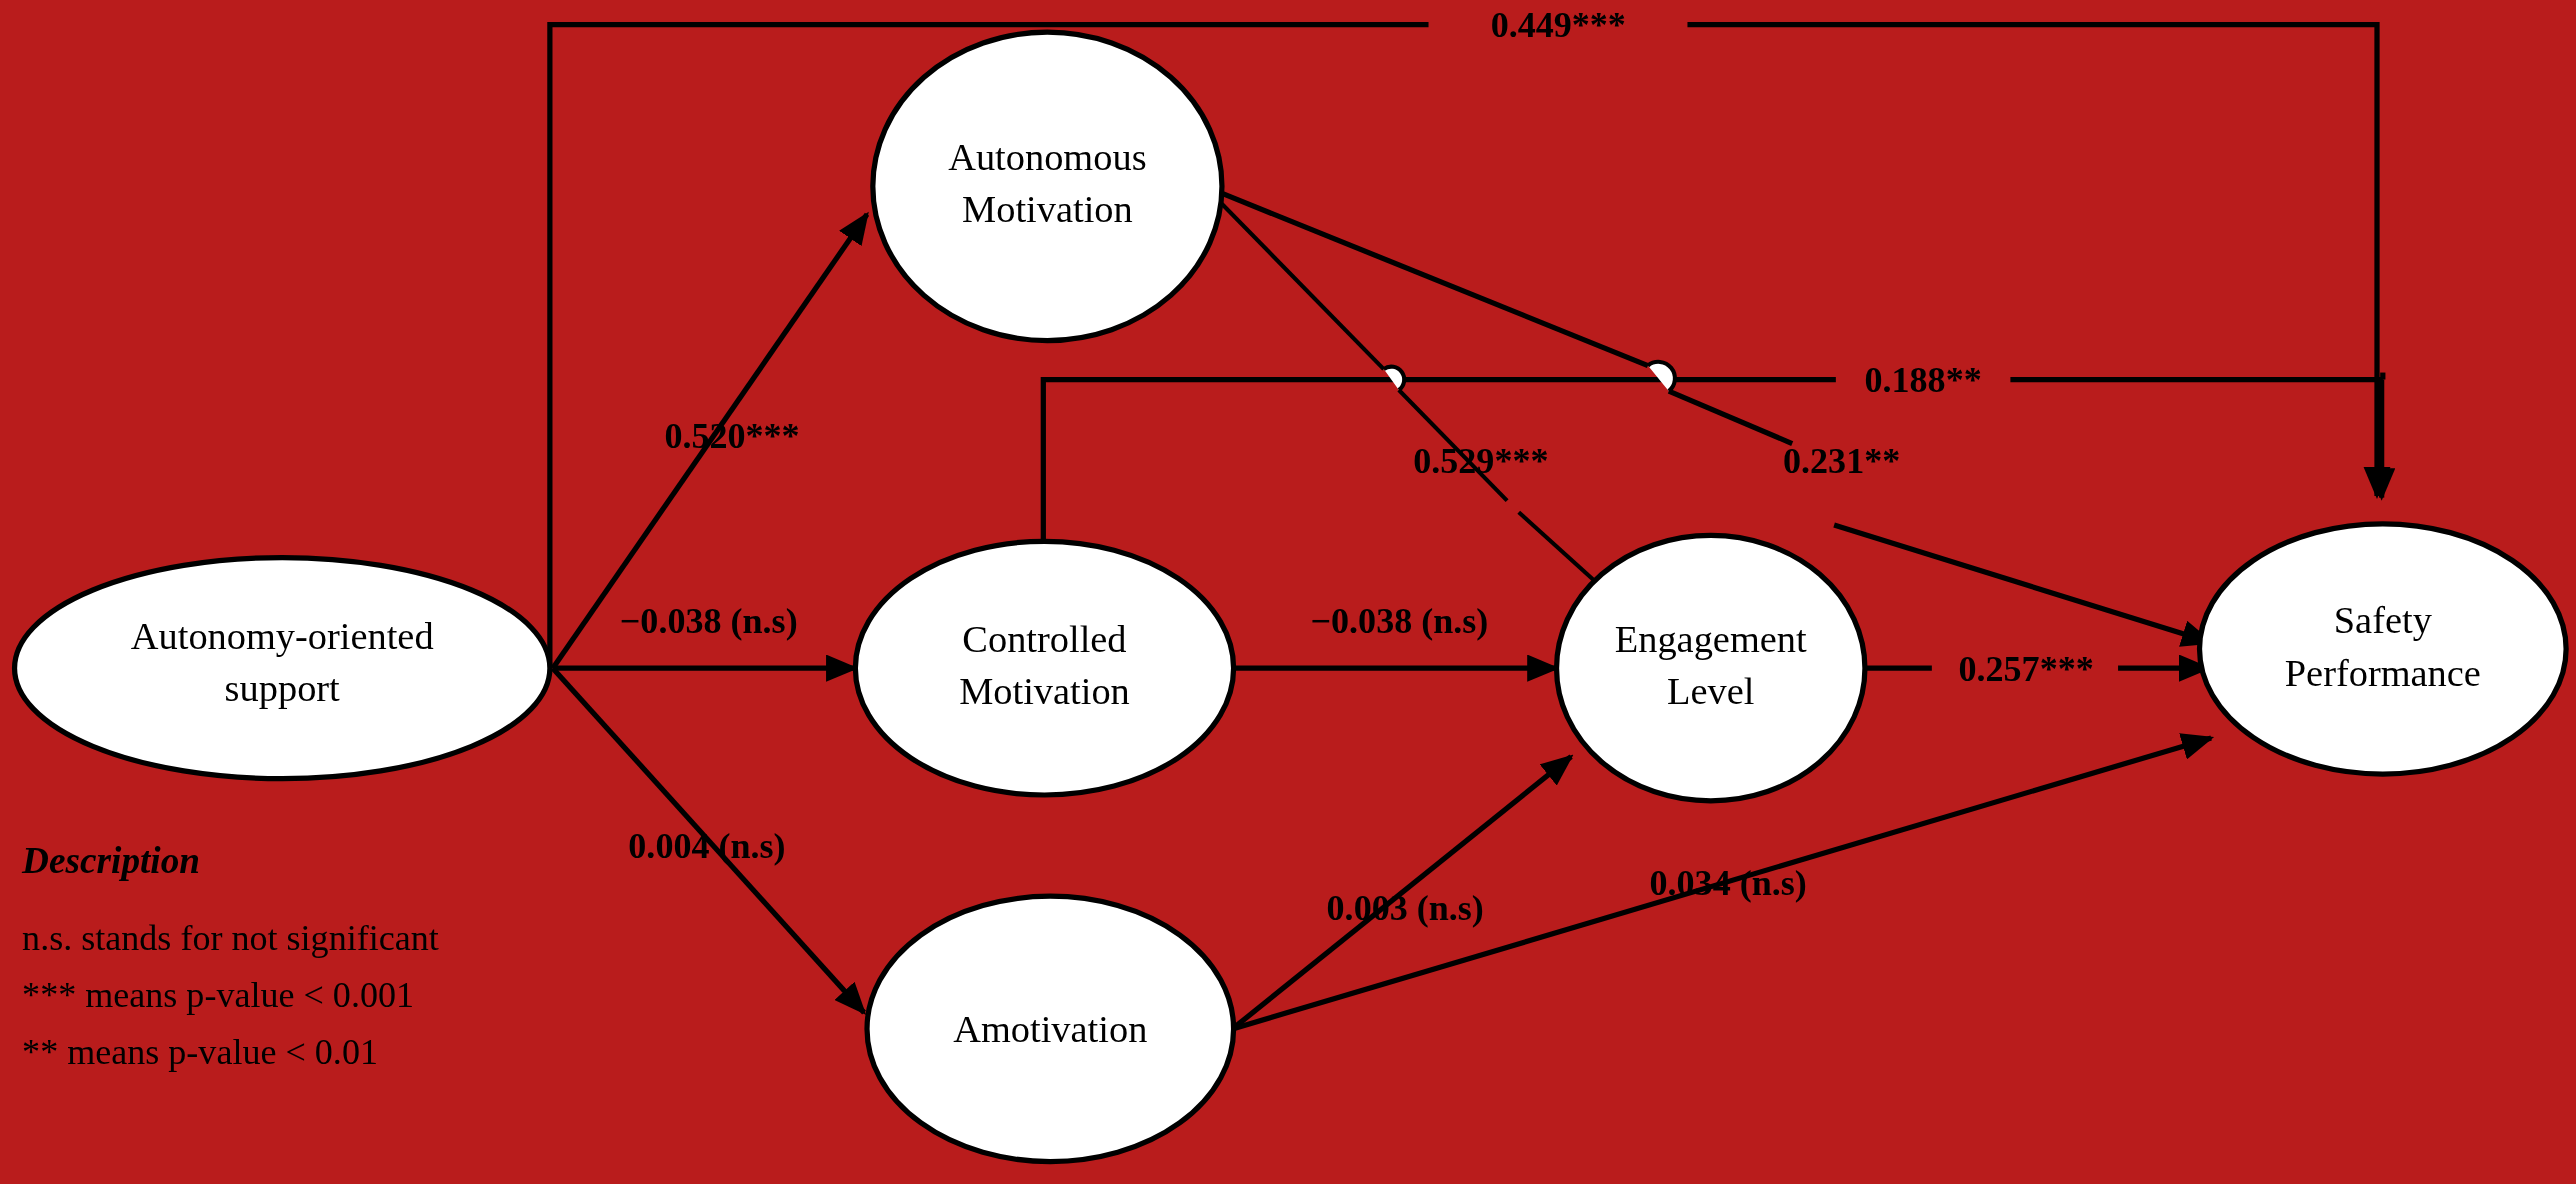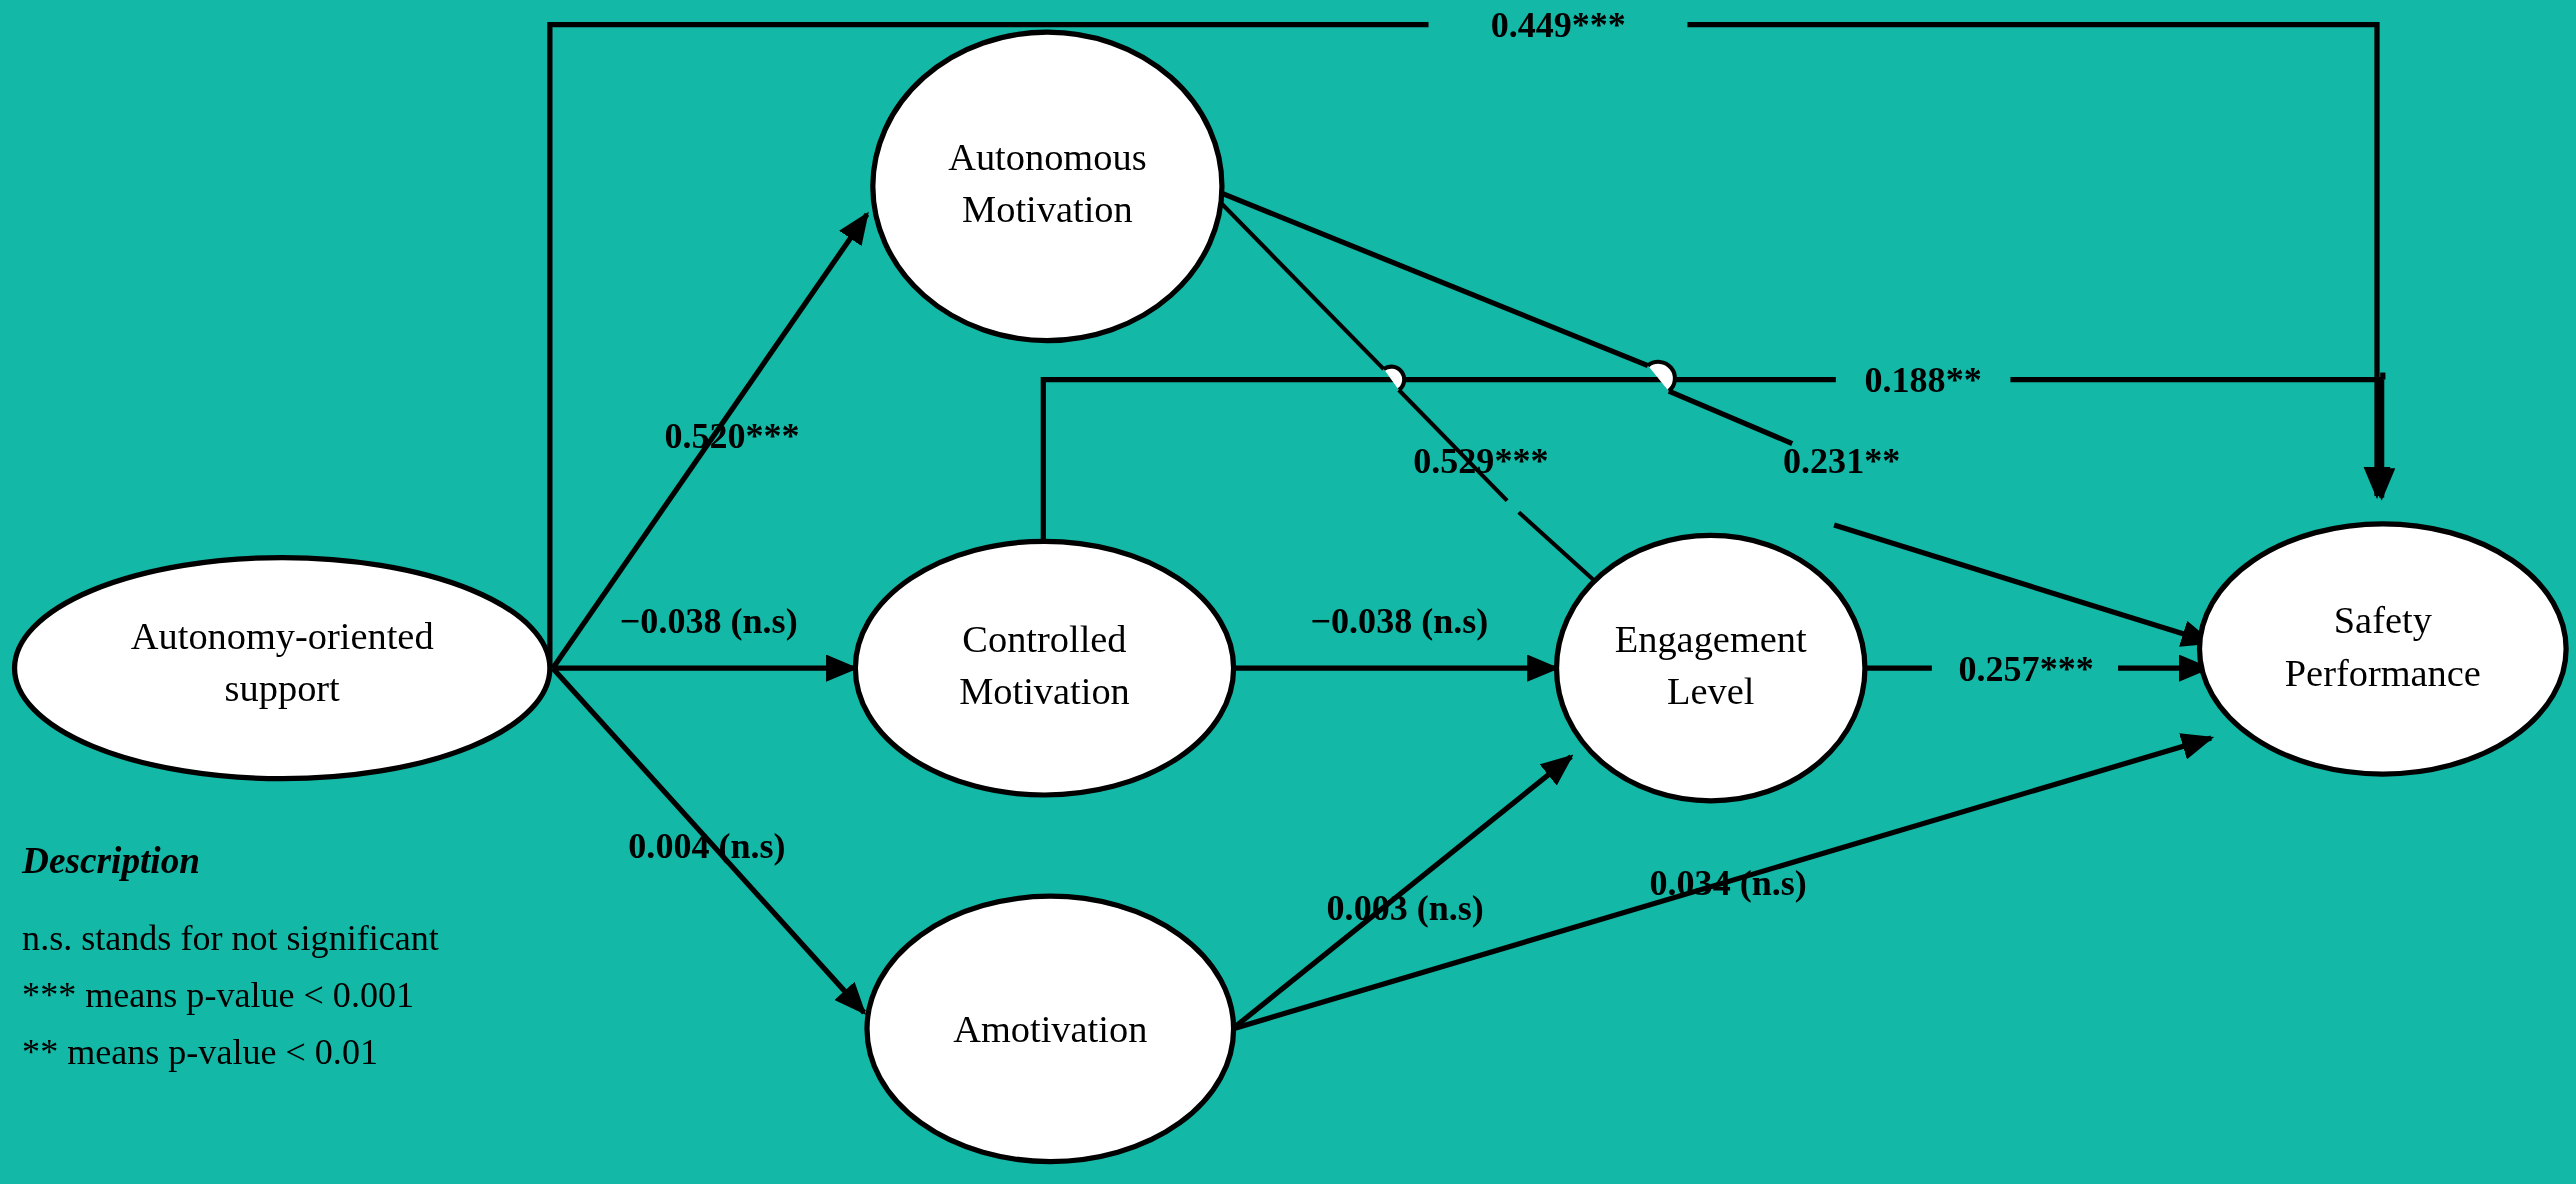--- a/index.html
+++ b/index.html
@@ -10,21 +10,21 @@
   body {
     width: 2576px;
     height: 1185px;
     overflow: hidden;
     font-family: "Liberation Serif", "DejaVu Serif", serif;
   }
   #diagram-root {
     position: relative;
     width: 2576px;
     height: 1185px;
-    background: #14b8a6;
+    background: #b91c1c;
   }
   svg#path-diagram {
     display: block;
     width: 2576px;
     height: 1185px;
   }
   .node-ellipse {
     fill: #ffffff;
     stroke: #000000;
     stroke-width: 9;

